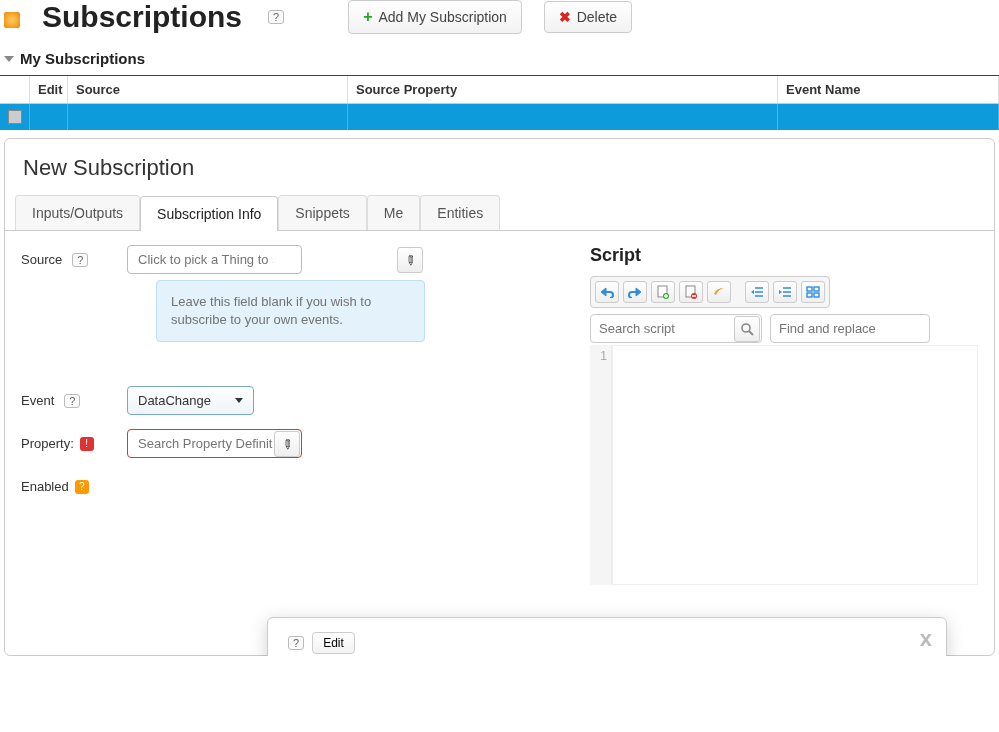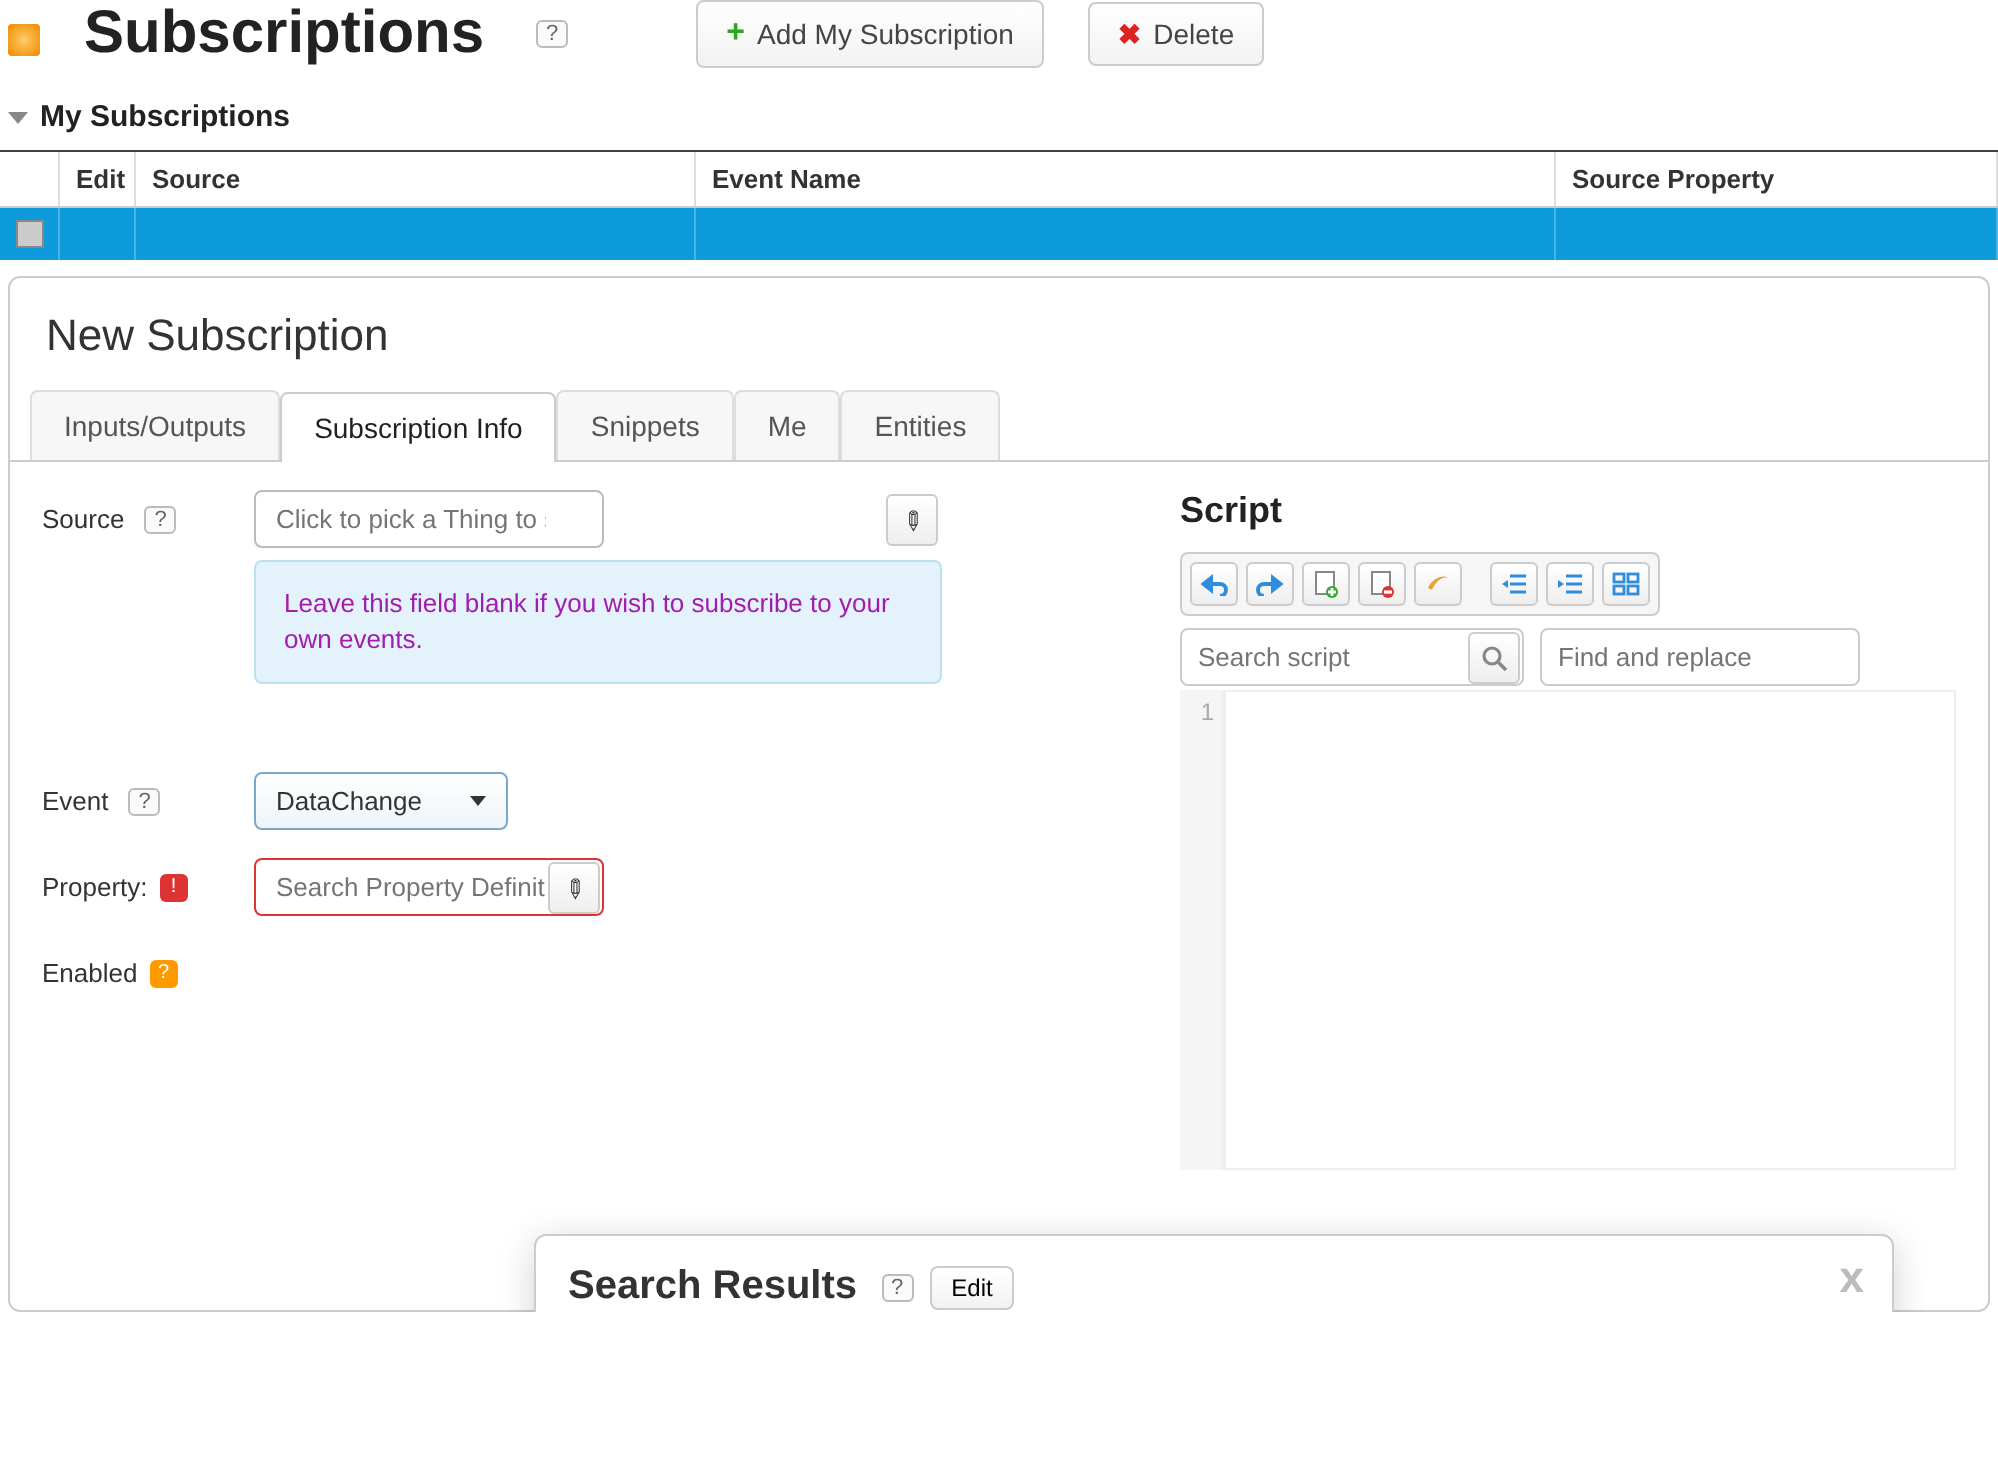--- a/index.html
+++ b/index.html
@@ -33,21 +33,21 @@
 .body-cols{display:grid; grid-template-columns: 1fr 400px; gap:0; padding:14px 16px 0;}
 .form-row{display:flex; align-items:flex-start; gap:16px; margin-bottom:14px;}
 .form-label{width:90px; display:flex; align-items:center; gap:6px; font-size:13px; color:#333; padding-top:7px;}
 .req{display:inline-block; width:14px; height:14px; border-radius:3px; background:#d33; color:#fff; font-size:10px; text-align:center; line-height:14px;}
 .warn{display:inline-block; width:14px; height:14px; border-radius:3px; background:#f90; color:#fff; font-size:10px; text-align:center; line-height:14px;}
 .input-wrap{position:relative;}
 .text-input{width:175px; padding:6px 28px 6px 10px; border:1px solid #bbb; border-radius:4px; font-size:13px; color:#666;}
 .text-input.error{border-color:#d33;}
 .wand-btn{position:absolute; right:2px; top:2px; width:26px; height:26px; border:1px solid #ccc; border-radius:3px; background:linear-gradient(#fff,#eee); cursor:pointer; display:flex; align-items:center; justify-content:center;}
 .wand-icon{transform:rotate(45deg);}
-.hint-box{margin-top:6px; width:344px; padding:12px 14px; background:#e3f2fb; border:1px solid #bde0f0; border-radius:4px; color:#a21caf; font-size:13px; line-height:1.4;}
+.hint-box{margin-top:6px; width:269px; padding:12px 14px; background:#e3f2fb; border:1px solid #bde0f0; border-radius:4px; color:#737373; font-size:13px; line-height:1.4;margin-left:29px;}
 .select-like{display:inline-flex; align-items:center; gap:24px; padding:6px 10px; border:1px solid #7aa8c9; border-radius:4px; background:linear-gradient(#fff,#eef4f8); color:#333; cursor:pointer; font-size:13px;}
 .caret{width:0;height:0;border-left:4px solid transparent;border-right:4px solid transparent;border-top:5px solid #333;}
 
 .script-section{padding:0 0 0 12px;}
 .script-title{font-size:18px; font-weight:700; margin-bottom:10px; color:#222;}
 .toolbar{display:flex; gap:4px; border:1px solid #ccc; border-radius:4px; padding:4px; background:#f6f6f6; width:max-content;}
 .tbtn{width:24px;height:22px;border:1px solid #ccc;border-radius:3px;background:linear-gradient(#fff,#eee);cursor:pointer; display:flex; align-items:center; justify-content:center; font-size:12px;}
 .tbtn svg{display:block}
 .tbtn .blue{fill:#2f8edb;stroke:#2f8edb}
 .script-inputs{display:flex; gap:8px; margin-top:6px;}
@@ -104,22 +104,22 @@
 
 <div class="section-header">
   <span class="tri-down"></span>
   <span>My Subscriptions</span>
 </div>
 
 <div class="grid-header">
   <div></div>
   <div>Edit</div>
   <div>Source</div>
+  <div>Source Property</div>
   <div>Event Name</div>
-  <div>Source Property</div>
 </div>
 <div class="grid-row-sel">
   <div style="display:flex">
       <span class="row-chk"></span>
     </div>
   <div></div>
     <div></div>
     <div></div>
     <div></div>
 </div>
@@ -263,21 +263,20 @@
       <div class="code-gutter">
         <div class="gutter"><span>1</span></div>
         <div class="code-area"></div>
       </div>
     </div>
   </div>
 
   <div class="popup">
     <span class="close-x">x</span>
     <div class="popup-head">
-      <span class="popup-title">Search Results</span>
       <span class="help-badge">?</span>
       <button class="clear-btn">Edit</button>
     </div>
     <div class="popup-body">
       <div class="cat-panel">
         <div class="all-row">
           <span class="globe"></span>
           <span>All</span>
           <span class="badge-g">6</span>
         </div>

